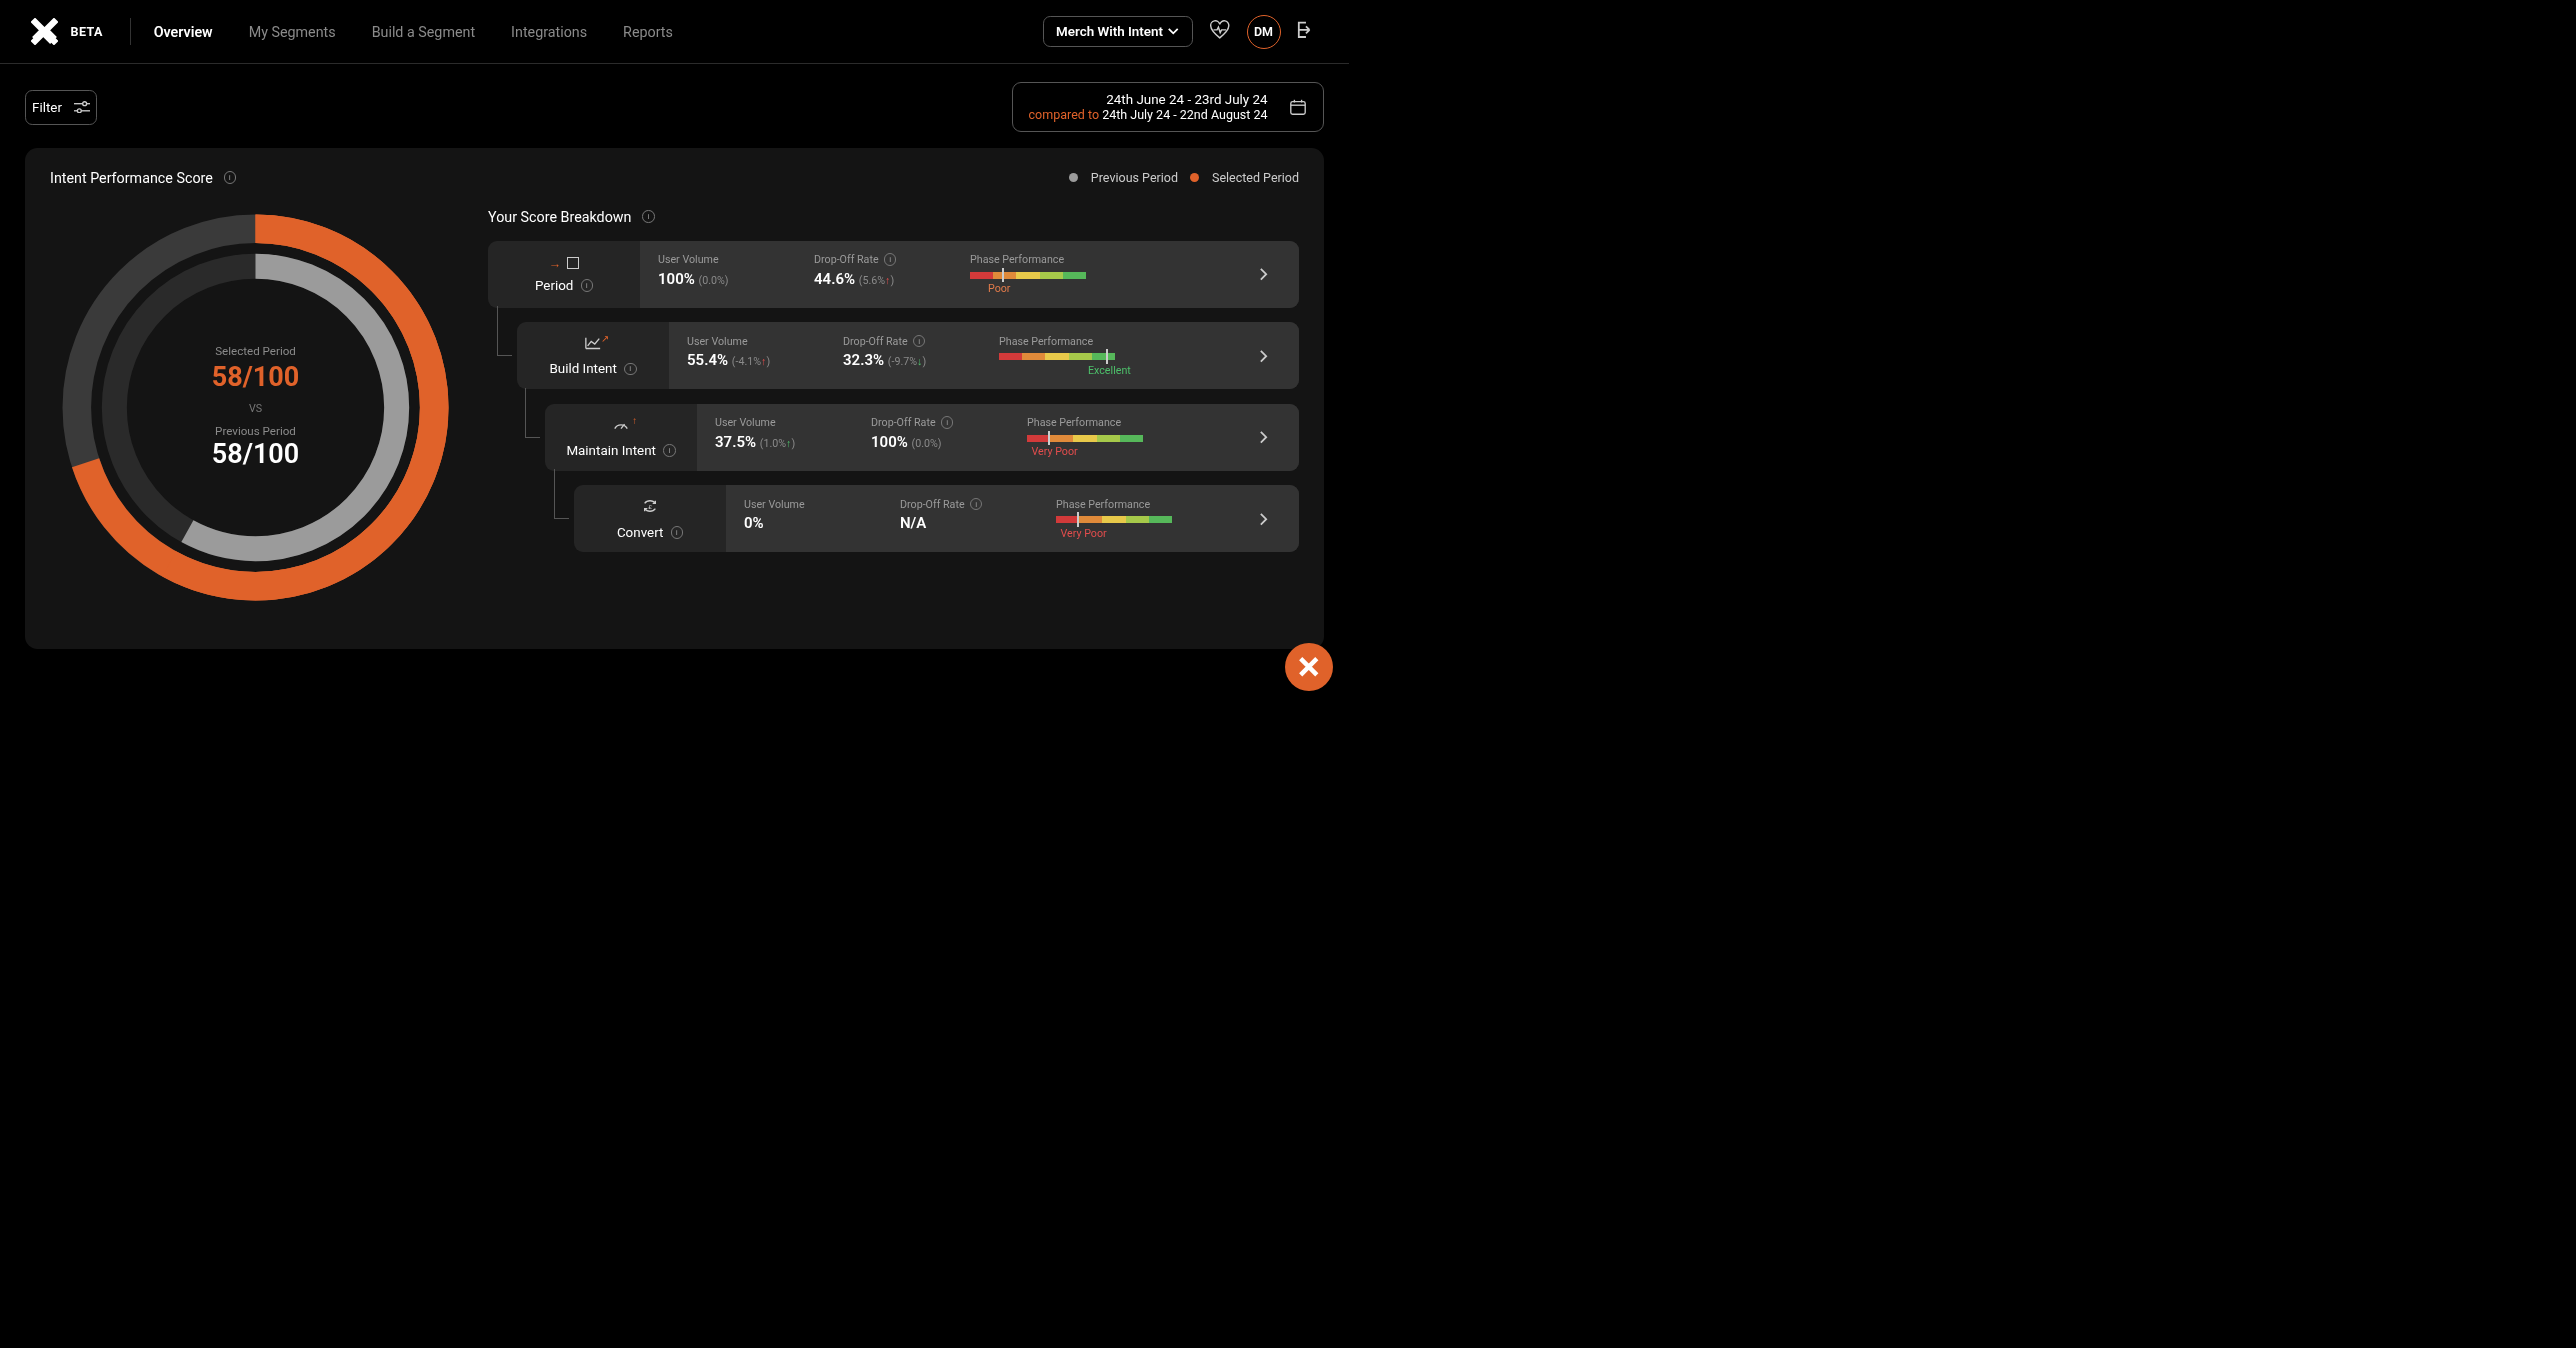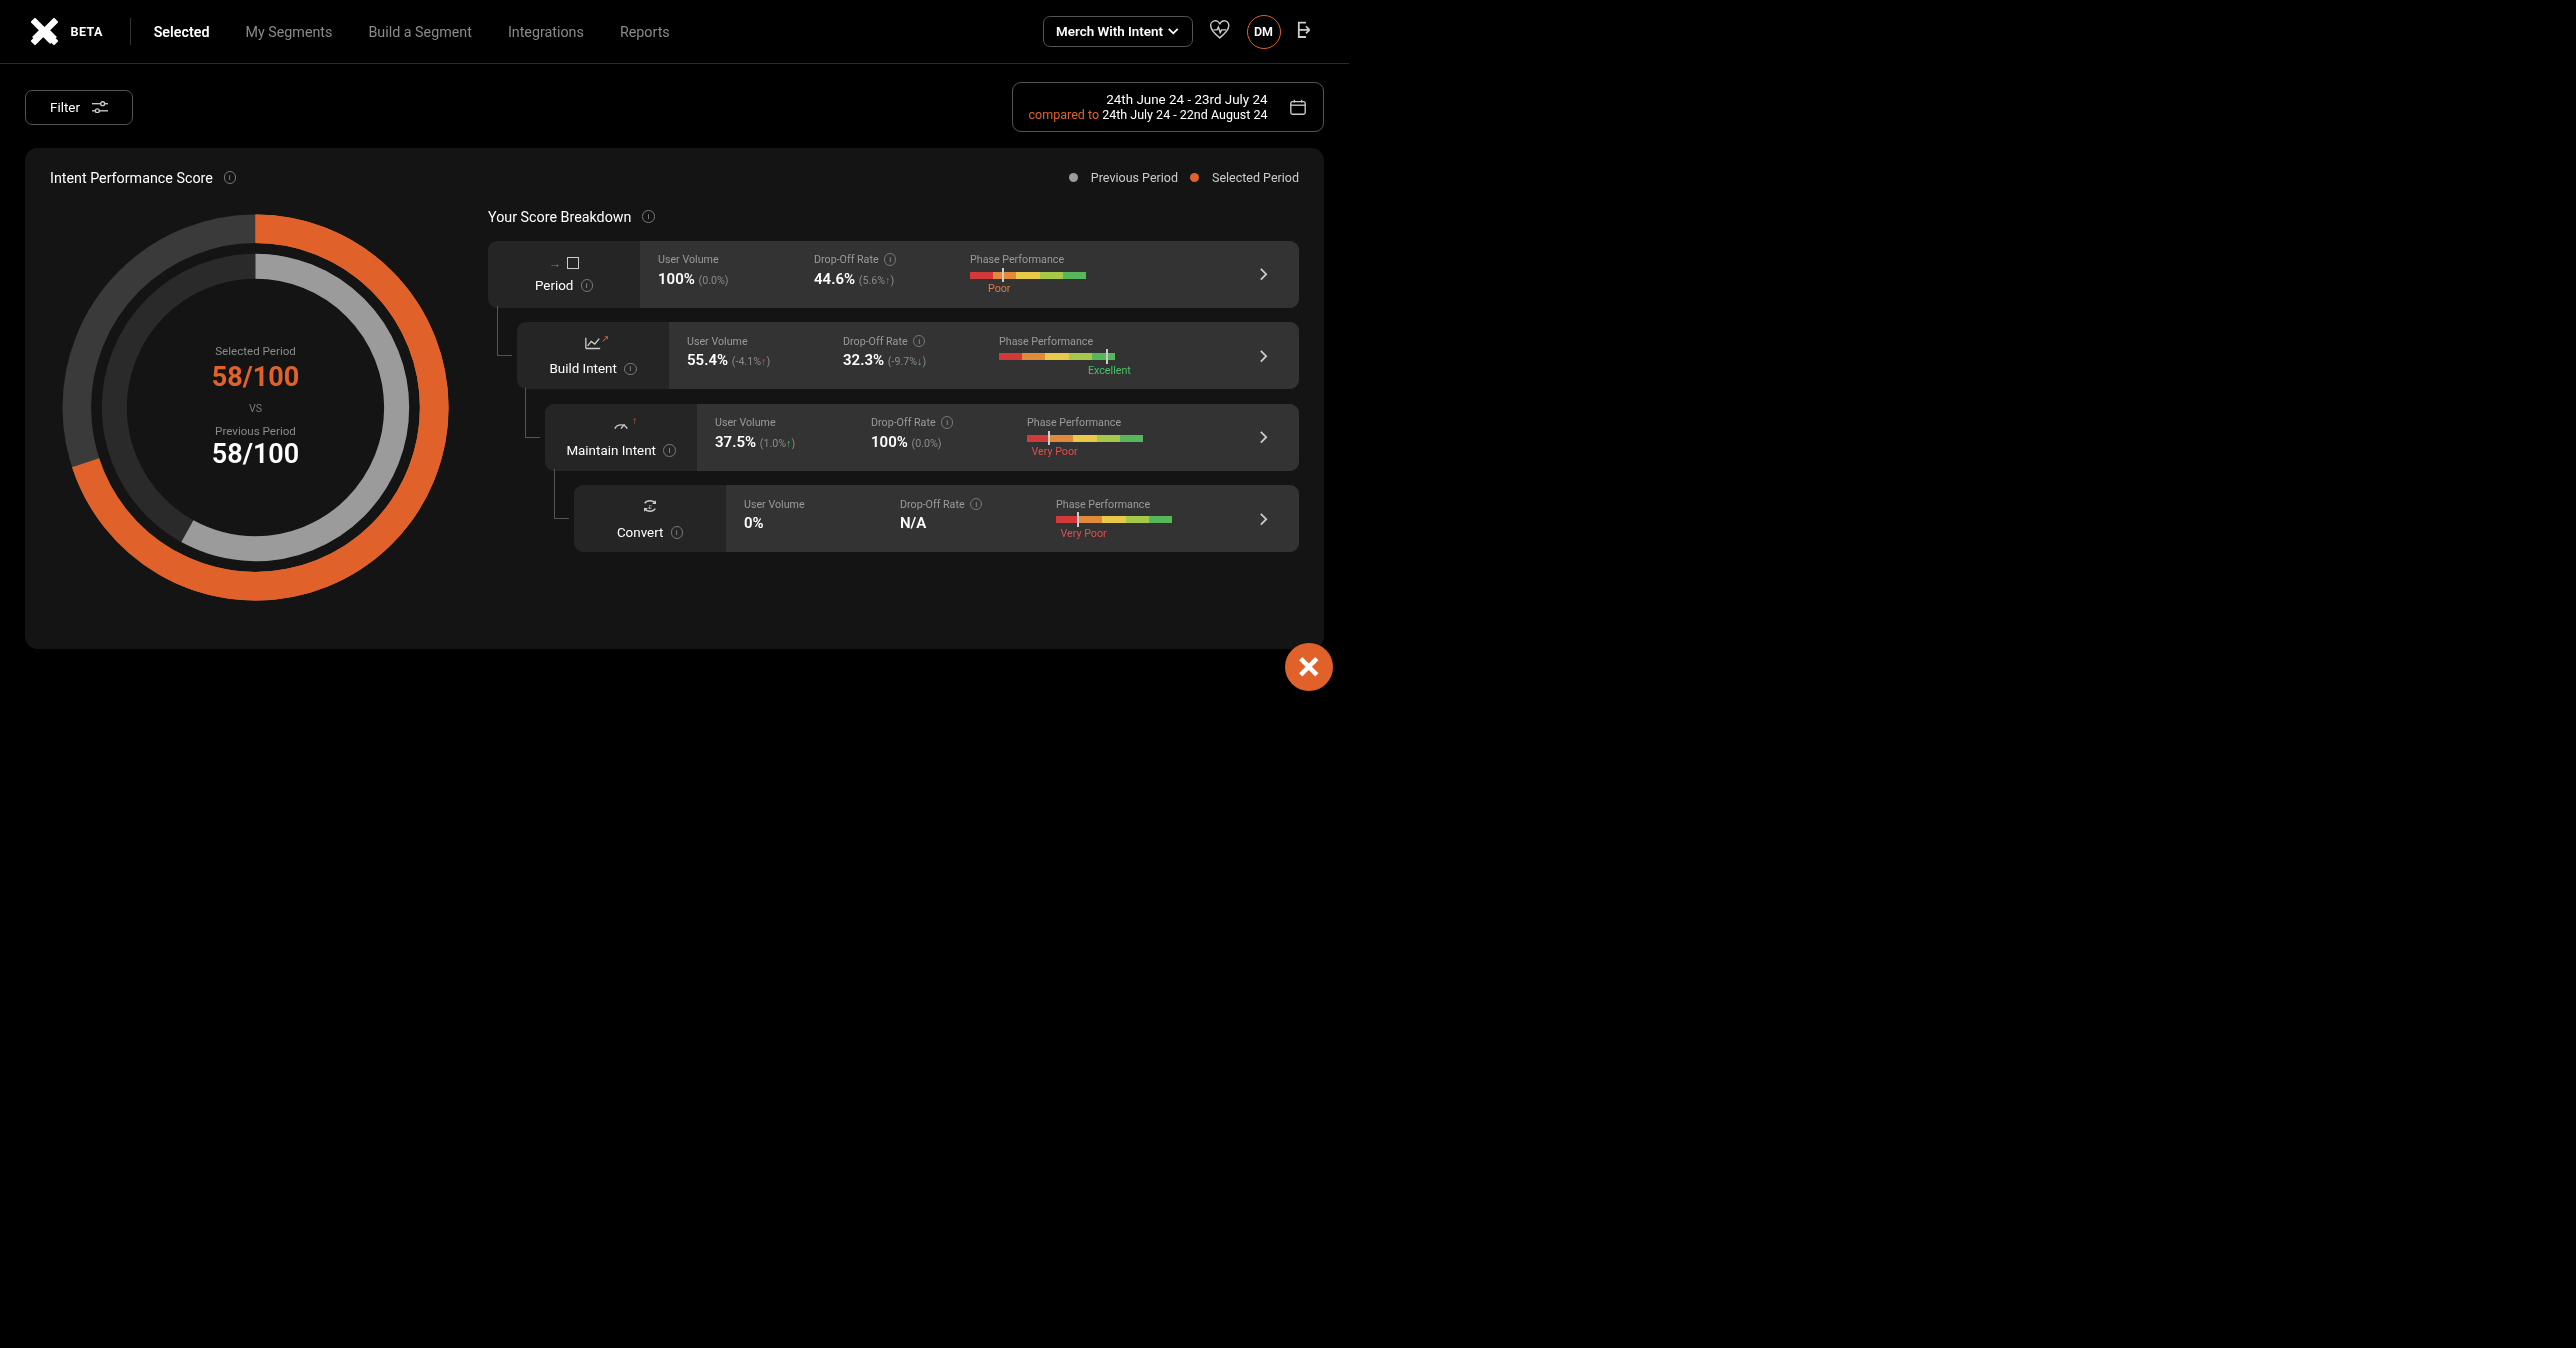--- a/index.html
+++ b/index.html
@@ -47,21 +47,21 @@
   .exit { color: #ccc; }
 
   
   .toolbar {
     display: flex; align-items: center; justify-content: space-between;
     padding: 18px 25px 16px;
   }
   .filter-btn {
     display: flex; align-items: center; gap: 12.5px;
     border: 0.9px solid #555; border-radius: 7.2px;
-    padding: 9px 24px; font-size: 13.4px; cursor: pointer;
+    padding: 9px 6px; font-size: 13.4px; cursor: pointer;
   }
   .date-box {
     border: 0.9px solid #555; border-radius: 9px;
     padding: 9px 16px; display: flex; align-items: center; gap: 21.5px;
     font-size: 13.4px;
   }
   .date-box .line1 { font-weight: 400; text-align: right; }
   .date-box .line2 { font-size: 12.5px; }
   .date-box .line2 .orange { color: #e0622a; }
 
@@ -180,21 +180,21 @@
     <span class="logo-mark">
       <svg width="27" height="27" viewBox="0 0 30 30">
           <path d="M3 3 L13 13 L3 23 M27 3 L17 13 L27 23 M3 27 L13 17 L23 27 M27 27" stroke="#fff" stroke-width="5" fill="none"></path>
           <path d="M2 2 L28 28 M28 2 L2 28" stroke="#fff" stroke-width="7"></path>
         </svg>
     </span>
     <span class="beta">BETA</span>
   </div>
   <div class="vdiv"></div>
   <nav class="nav">
-    <a href="#" class="active">Selected</a>
+    <a href="#" class="active">Overview</a>
     <a href="#">My Segments</a>
     <a href="#">Build a Segment</a>
     <a href="#">Integrations</a>
     <a href="#">Reports</a>
   </nav>
   <div class="header-right">
     <div class="ws-select">
       <span>Merch With Intent</span>
       <svg width="12.5" height="9" viewBox="0 0 14 10">
           <path d="M2 2 L7 7 L12 2" stroke="#fff" stroke-width="2" fill="none"></path>

